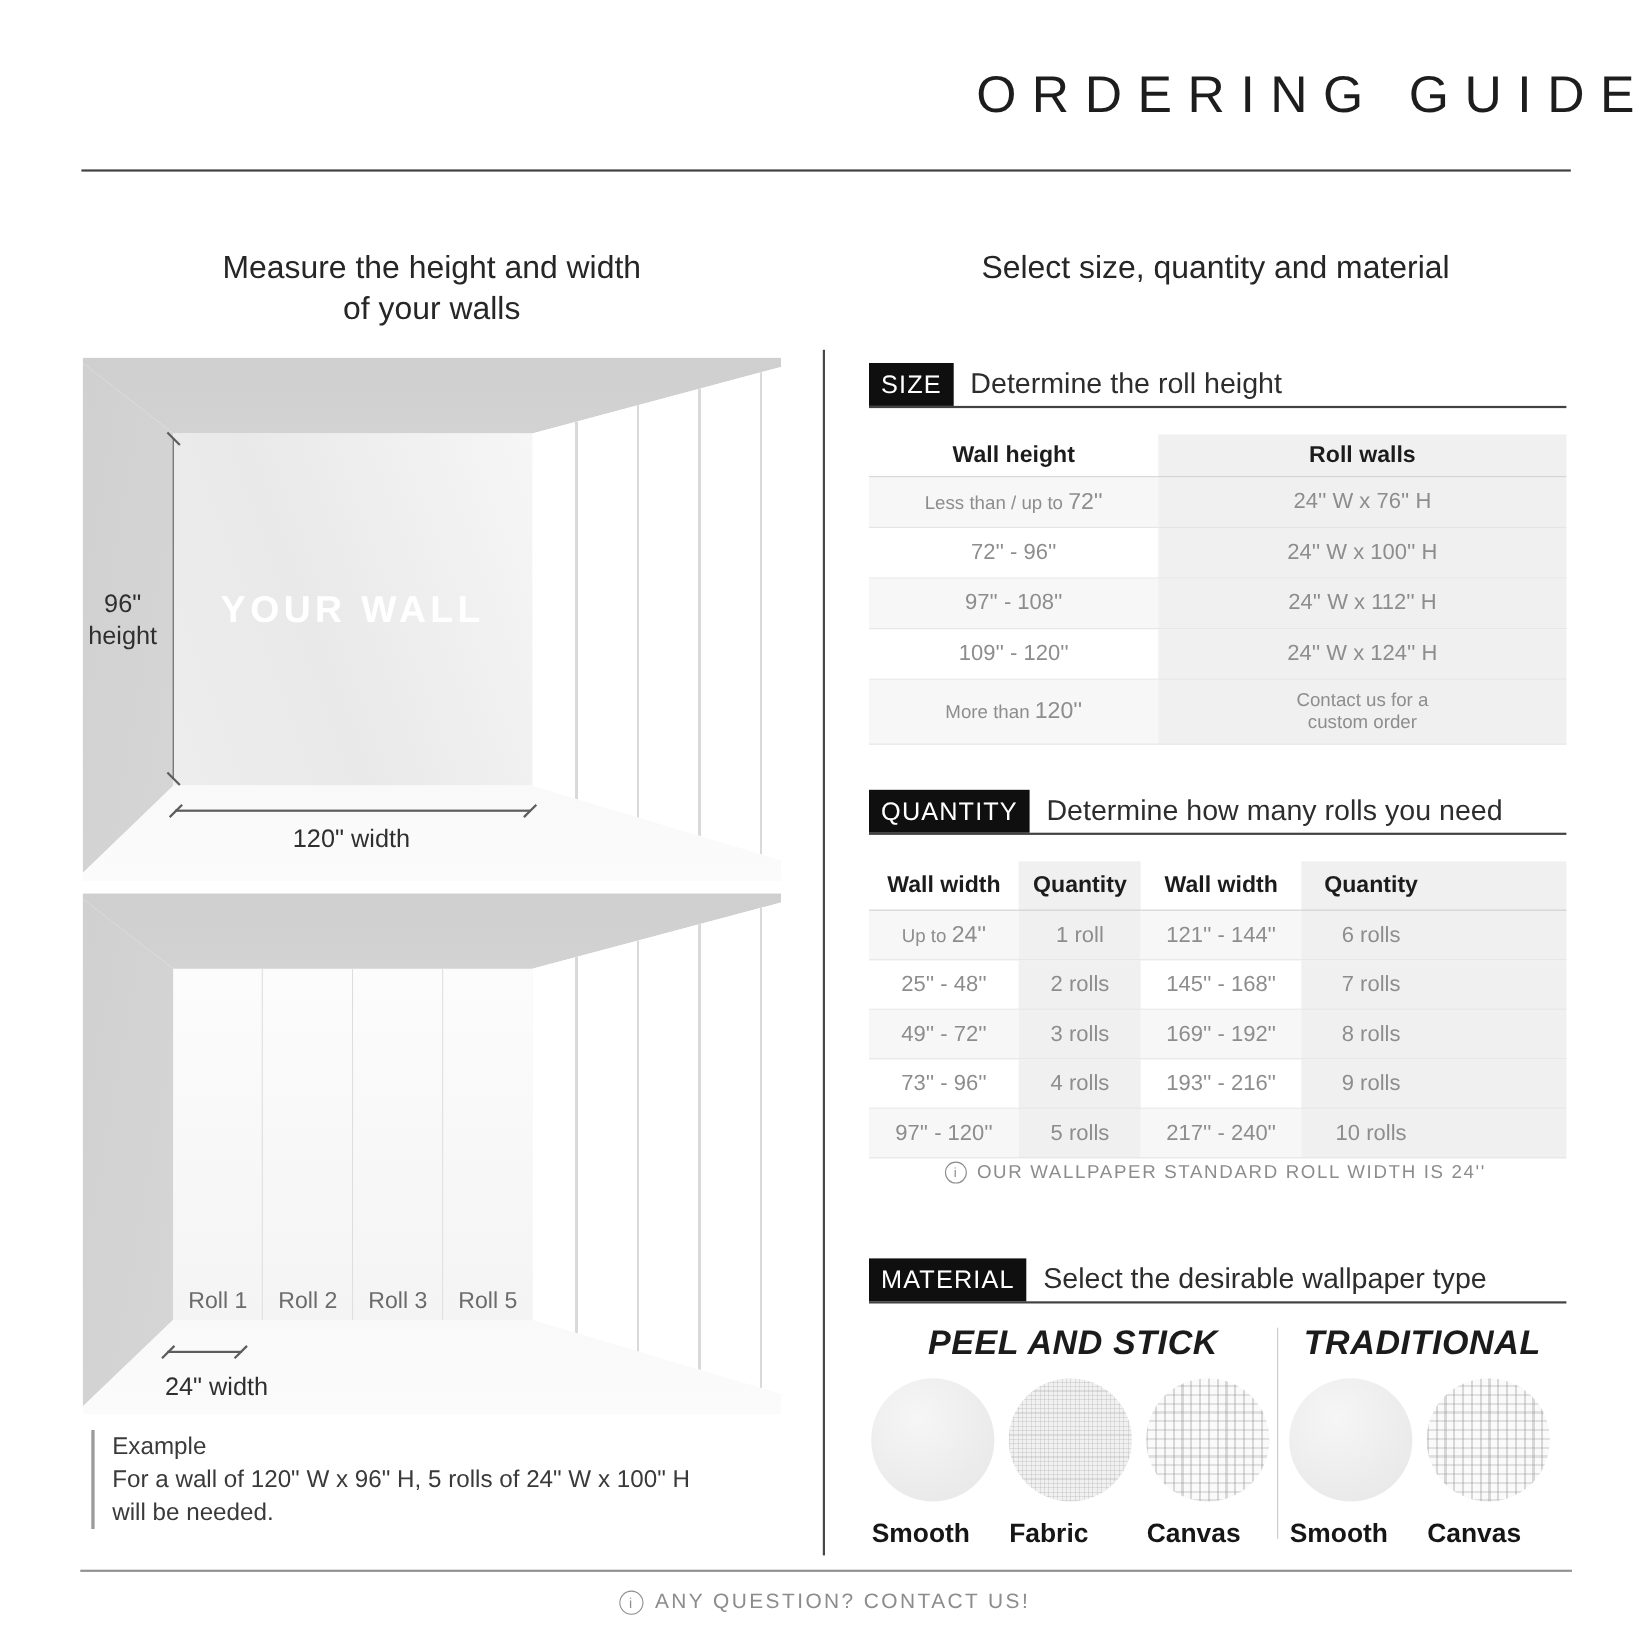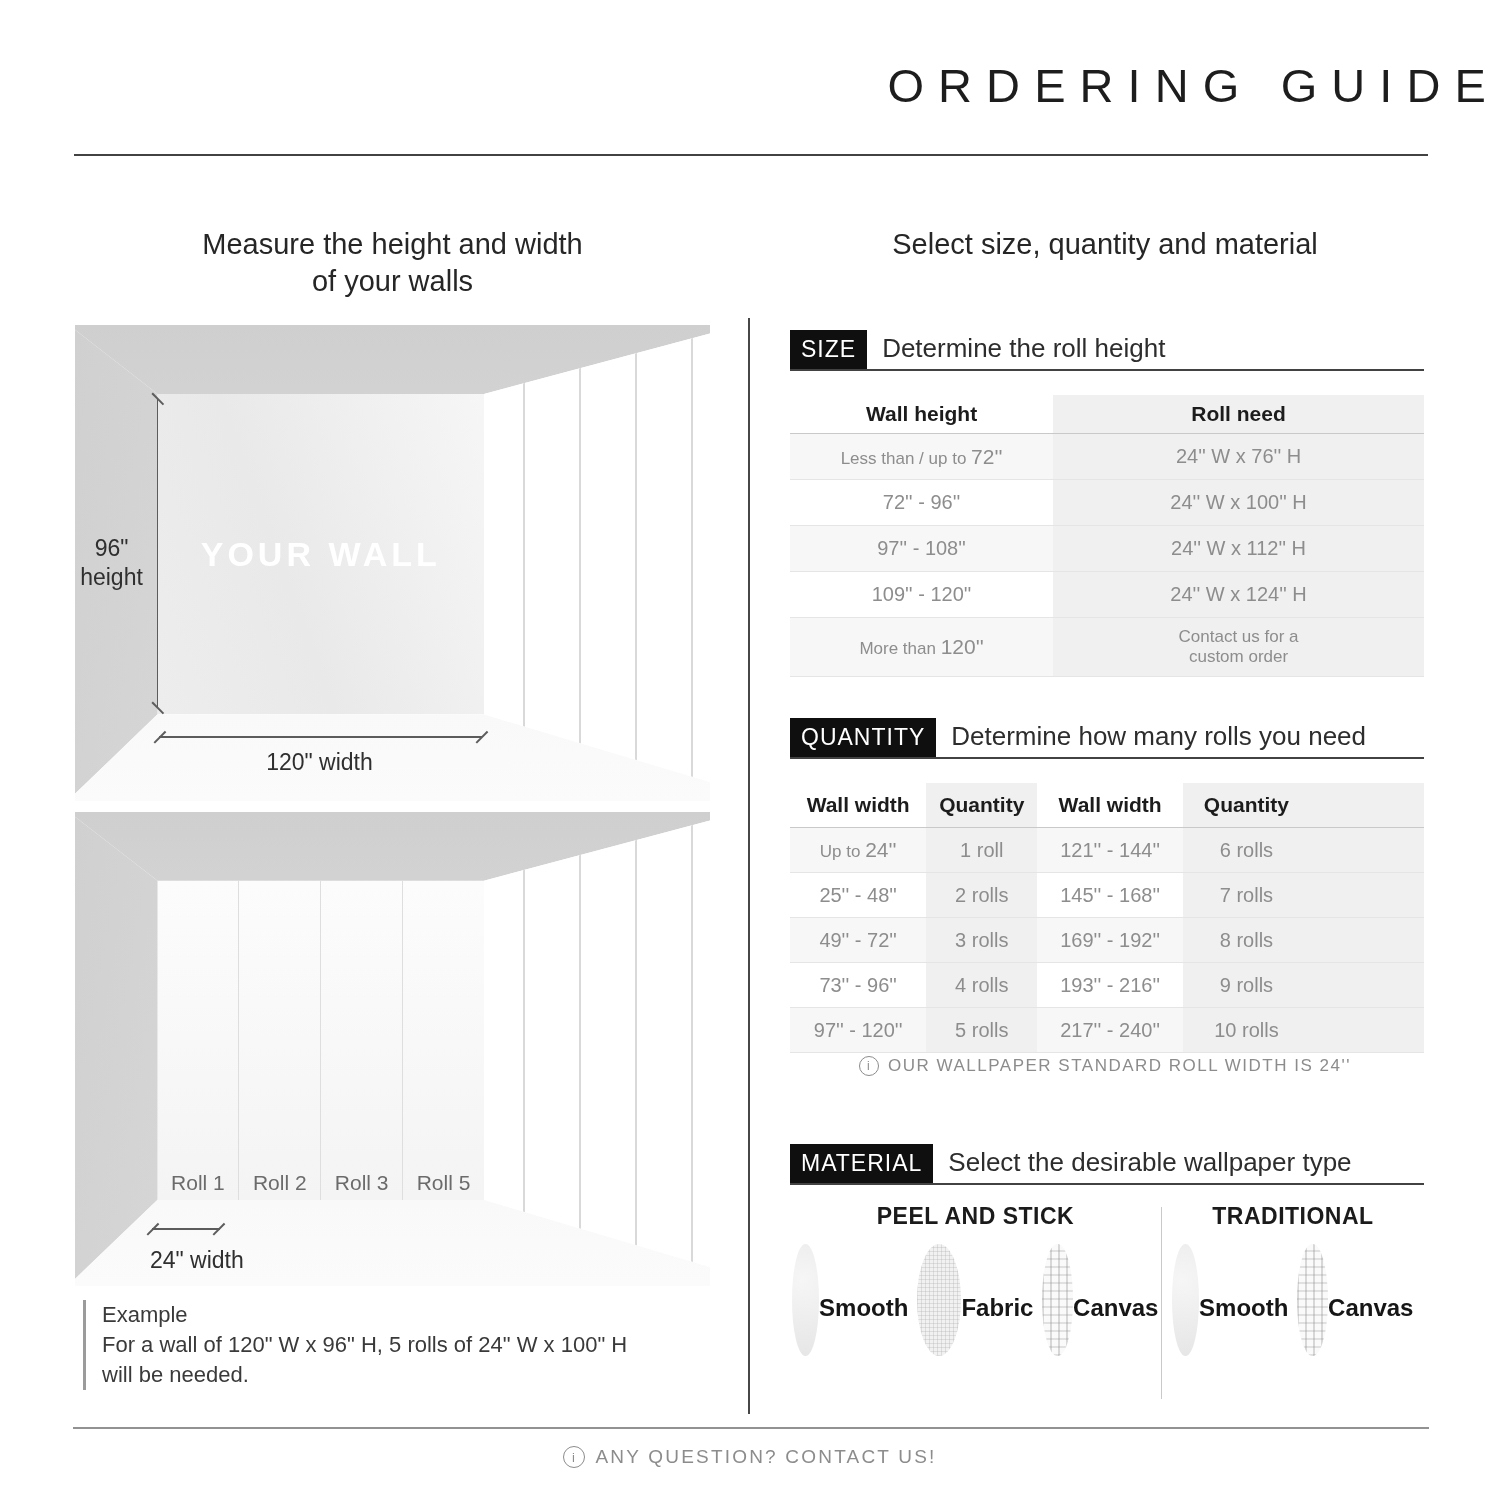--- a/index.html
+++ b/index.html
@@ -88,23 +88,23 @@
   .note-row{position:absolute;left:785px;top:1056px;width:640px;display:flex;align-items:center;justify-content:center;
         gap:9px;font-size:17px;letter-spacing:1.5px;color:var(--note-text);}
   .info-icon{flex:0 0 auto;width:18px;height:18px;border:1.5px solid currentColor;border-radius:50%;
         display:inline-flex;align-items:center;justify-content:center;font-size:12px;line-height:1;}
 
   .m-row{display:flex;margin-top:18px;align-items:flex-start;}
   .m-group{display:flex;flex-direction:column;}
   .m-group-a{width:58.5%;}
   .m-group-b{flex:1;}
   .m-divider{width:1px;background:#c9c9c9;height:192px;margin-top:4px;}
-  .m-name{text-align:center;font-size:23px;font-weight:700;letter-spacing:.5px;color:#1b1b1b;}
+  .m-name{text-align:center;font-size:31px;font-weight:700;letter-spacing:.5px;color:#1b1b1b;font-style:italic;}
   .m-circles{display:flex;justify-content:center;gap:9px;margin-top:14px;}
-  .m-opt{display:flex;flex-direction:row;align-items:center;width:116px;}
+  .m-opt{display:flex;flex-direction:column;align-items:flex-start;width:116px;}
   .circle{width:112px;height:112px;border-radius:50%;}
   .tex-smooth{background:radial-gradient(circle at 38% 32%,#f6f6f6,#ececec 60%,#e6e6e6 100%);}
   .tex-fabric{background-color:#f1f1f1;
         background-image:repeating-linear-gradient(90deg,rgba(165,165,165,.28) 0 1px,transparent 1px 4px),
                          repeating-linear-gradient(0deg,rgba(165,165,165,.28) 0 1px,transparent 1px 4px);}
   .tex-canvas{background-color:#fafafa;
         background-image:repeating-linear-gradient(90deg,rgba(135,135,135,.30) 0 2px,transparent 2px 8px),
                          repeating-linear-gradient(0deg,rgba(135,135,135,.22) 0 2px,transparent 2px 8px);}
   .m-label{margin-top:16px;font-size:24px;font-weight:700;color:#161616;}
 
@@ -174,21 +174,21 @@
   </div>
 
   <div class="sec sec-size">
     <div class="sec-head">
       <span class="badge">SIZE</span>
       <span class="sec-sub">Determine the roll height</span>
     </div>
     <div class="table" id="size-table">
         <div class="t-row size-grid">
           <div class="t-cell t-head">Wall height</div>
-          <div class="t-cell t-head band">Roll need</div>
+          <div class="t-cell t-head band">Roll walls</div>
         </div>
         <div class="t-row size-grid">
           <div class="t-cell stripe">
             <span class="cell-mixed"><span class="cell-small">Less than / up to </span><span class="cell-big">72''</span></span>
           </div>
           <div class="t-cell band">24'' W x 76'' H</div>
         </div>
         <div class="t-row size-grid">
           <div class="t-cell">72'' - 96''</div>
           <div class="t-cell band">24'' W x 100'' H</div>

